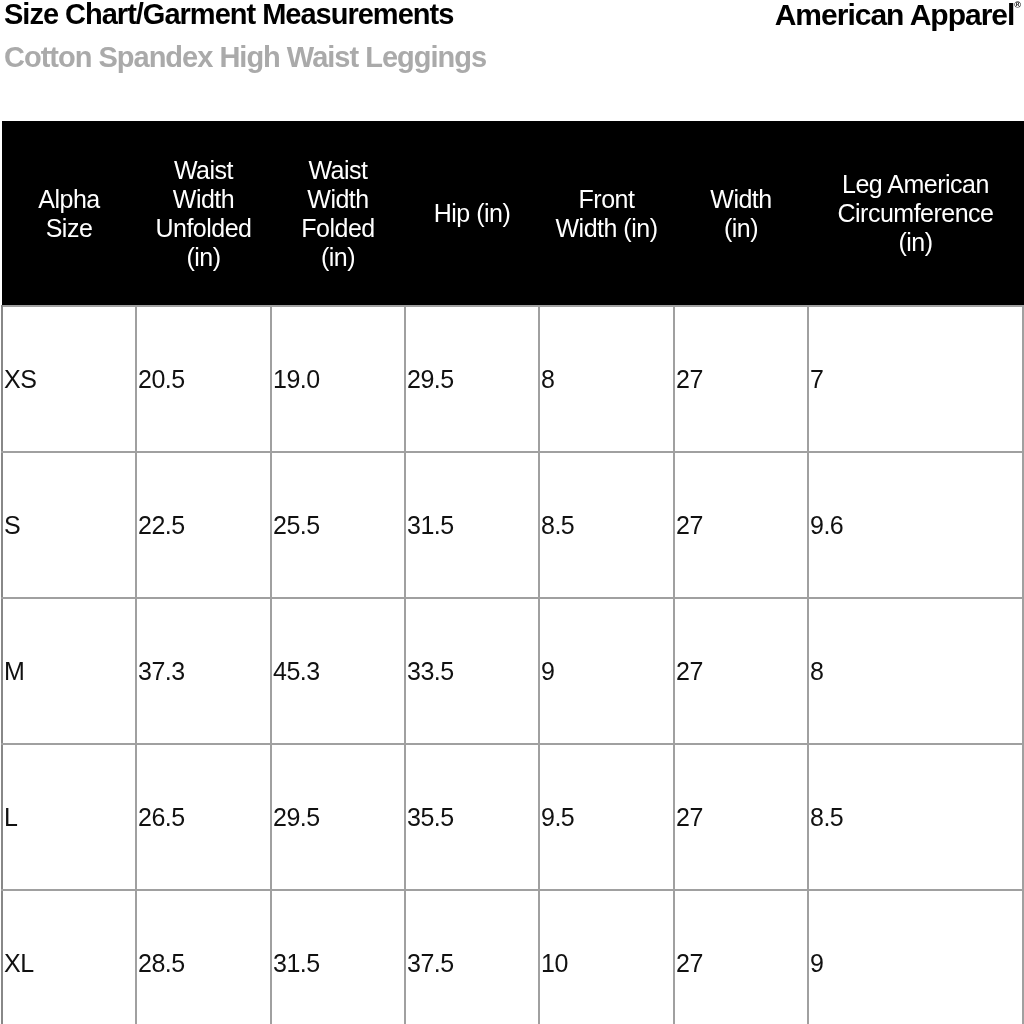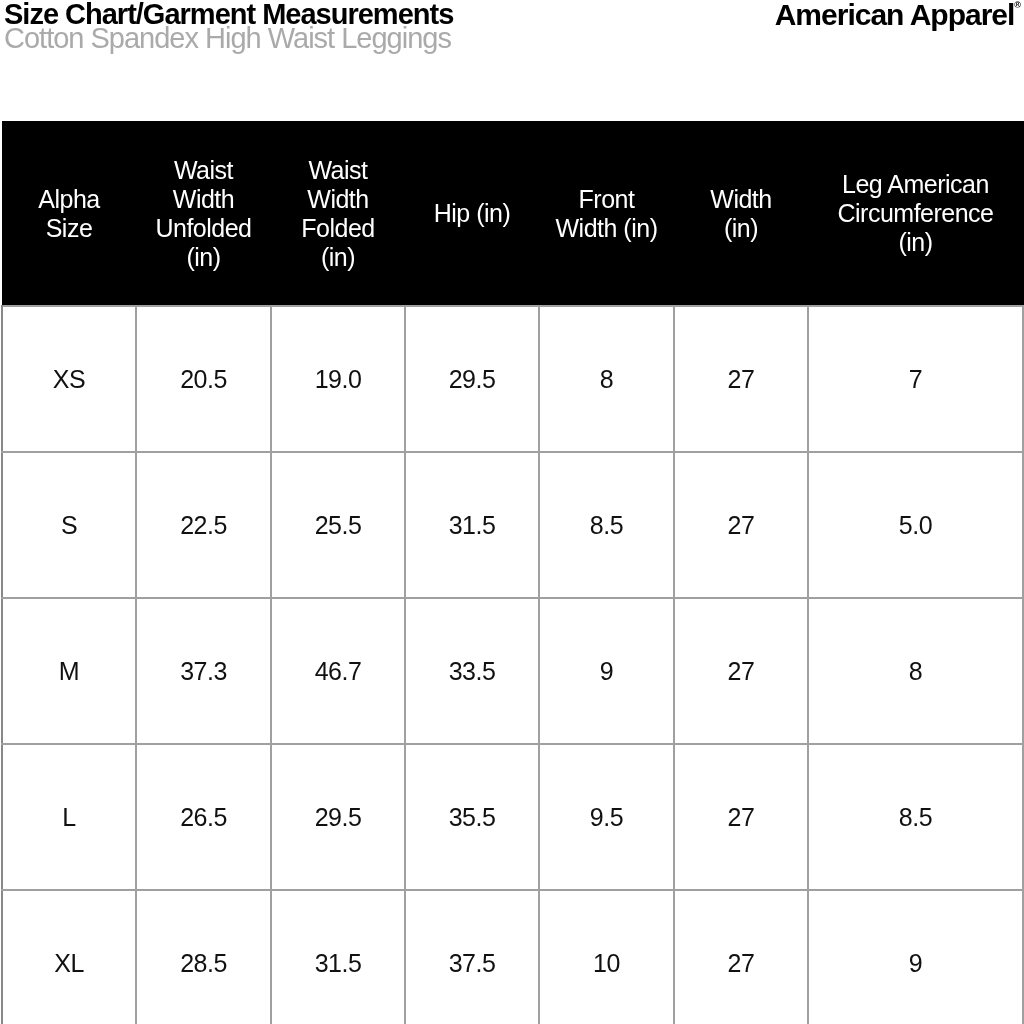--- a/index.html
+++ b/index.html
@@ -1,23 +1,23 @@
 <!DOCTYPE html>
 <html><head>
   <meta charset="utf-8">
   <style>
     html, body { margin: 0; padding: 0; background: #ffffff; }
     body { width: 1024px; height: 1024px; position: relative; overflow: hidden; font-family: "Liberation Sans", sans-serif; }
     .title { position: absolute; left: 4px; top: -2px; font-size: 29px; font-weight: bold; color: #000; letter-spacing: -1px; white-space: nowrap; }
-    .subtitle { position: absolute; left: 4px; top: 22px; font-size: 29px; font-weight: normal; color: #aaaaaa; letter-spacing: -1px; white-space: nowrap; }
+    .subtitle { position: absolute; left: 4px; top: 41px; font-size: 29px; font-weight: bold; color: #aaaaaa; letter-spacing: -1px; white-space: nowrap; }
     .brand { position: absolute; right: 4px; top: -2px; font-size: 30px; font-weight: bold; color: #000; letter-spacing: -1px; white-space: nowrap; }
     .brand sup { font-size: 9px; position: relative; top: -6px; }
     table.chart { position: absolute; left: 1px; top: 121px; width: 1021px; border-collapse: collapse; table-layout: fixed; }
     table.chart th { background: #000; color: #fff; font-weight: normal; font-size: 25px; line-height: 29px; letter-spacing: -0.5px; height: 183px; padding: 0 2px; text-align: center; vertical-align: middle; border: 1px solid #000; }
-    table.chart td { height: 142px; font-size: 25px; color: #111; text-align: center; vertical-align: middle; border: 2px solid #a0a0a0; letter-spacing: -0.5px; }
+    table.chart td { height: 142px; font-size: 25px; color: #111; text-align: left; vertical-align: middle; border: 2px solid #a0a0a0; letter-spacing: -0.5px; }
     table.chart tr.data-row td:first-child { border-left: 2px solid #888; }
     .hdr-line { display: block; }
   </style>
 </head>
 <body>
 
 <div class="title">Size Chart/Garment Measurements</div>
 <div class="subtitle">Cotton Spandex High Waist Leggings</div>
 <div class="brand"><span>American Apparel</span><sup>®</sup></div>
 
@@ -77,26 +77,26 @@
       <td>27</td>
       <td>7</td>
     </tr>
     <tr class="data-row">
       <td>S</td>
       <td>22.5</td>
       <td>25.5</td>
       <td>31.5</td>
       <td>8.5</td>
       <td>27</td>
-      <td>5.0</td>
+      <td>9.6</td>
     </tr>
     <tr class="data-row">
       <td>M</td>
       <td>37.3</td>
-      <td>46.7</td>
+      <td>45.3</td>
       <td>33.5</td>
       <td>9</td>
       <td>27</td>
       <td>8</td>
     </tr>
     <tr class="data-row">
       <td>L</td>
       <td>26.5</td>
       <td>29.5</td>
       <td>35.5</td>

